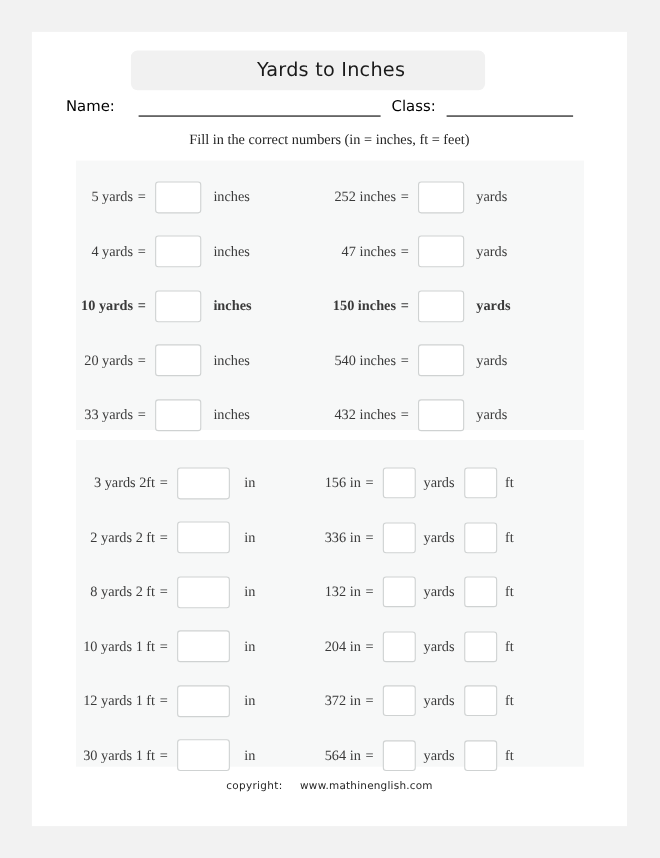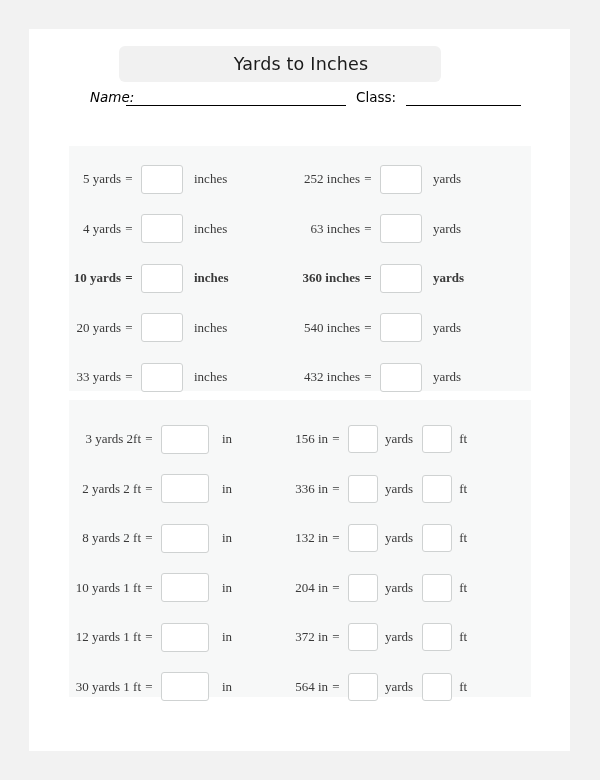--- a/index.html
+++ b/index.html
@@ -60,21 +60,21 @@
     font-family: "DejaVu Sans", sans-serif;
     font-size: 13.5px;
     color: #000000;
     top: 2px;
   }
   .field-rule {
     position: absolute;
     border-bottom: 1.6px solid #000000;
     top: 18px;
   }
-  #name-label  { left: 61px; font-style: italic; }
+  #name-label  { left: 31px; }
   #name-rule   { left: 97px;  width: 220px; }
   #class-label { left: 327px; }
   #class-rule  { left: 377px; width: 115px; }
 
   
   #instruction {
     position: absolute;
     left: 0;
     top: 90px;
     width: 541px;
@@ -185,20 +185,21 @@
     <div id="title-text">Yards to Inches</div>
   </div>
 
   <div id="namerow">
     <div class="field-label" id="name-label">Name:</div>
     <div class="field-rule" id="name-rule"></div>
     <div class="field-label" id="class-label">Class:</div>
     <div class="field-rule" id="class-rule"></div>
   </div>
 
+  <div id="instruction">Fill in the correct numbers (in = inches, ft = feet)</div>
 
   <div class="panel" id="panel-1"></div>
   <div class="panel" id="panel-2"></div>
 
   <div id="rows-layer">
       <div class="row" style="top: 132px;">
         <div class="col col-left s1-left">
           <span class="prompt">5 yards</span>
           <span class="eq">=</span>
           <span class="ansbox box-wide"></span>
@@ -212,35 +213,35 @@
         </div>
       </div>
       <div class="row" style="top: 181.5px;">
         <div class="col col-left s1-left">
           <span class="prompt">4 yards</span>
           <span class="eq">=</span>
           <span class="ansbox box-wide"></span>
           <span class="unit">inches</span>
         </div>
         <div class="col col-right s1-right">
-          <span class="prompt">63 inches</span>
+          <span class="prompt">47 inches</span>
           <span class="eq">=</span>
           <span class="ansbox box-wide"></span>
           <span class="unit">yards</span>
         </div>
       </div>
       <div class="row" style="top: 231px; font-weight: bold;">
         <div class="col col-left s1-left">
           <span class="prompt">10 yards</span>
           <span class="eq">=</span>
           <span class="ansbox box-wide"></span>
           <span class="unit">inches</span>
         </div>
         <div class="col col-right s1-right">
-          <span class="prompt">360 inches</span>
+          <span class="prompt">150 inches</span>
           <span class="eq">=</span>
           <span class="ansbox box-wide"></span>
           <span class="unit">yards</span>
         </div>
       </div>
       <div class="row" style="top: 280.5px;">
         <div class="col col-left s1-left">
           <span class="prompt">20 yards</span>
           <span class="eq">=</span>
           <span class="ansbox box-wide"></span>
@@ -358,14 +359,17 @@
           <span class="prompt">564 in</span>
           <span class="eq">=</span>
           <span class="ansbox box-small"></span>
           <span class="unit">yards</span>
           <span class="ansbox box-small" style="margin-left: 9px;"></span>
           <span class="unit unit-gap">ft</span>
         </div>
       </div>
     </div>
 
+  <div id="footer">
+    <span class="cr">copyright:</span><span class="url">www.mathinenglish.com</span>
+  </div>
 
 </div>
 
 </body></html>

